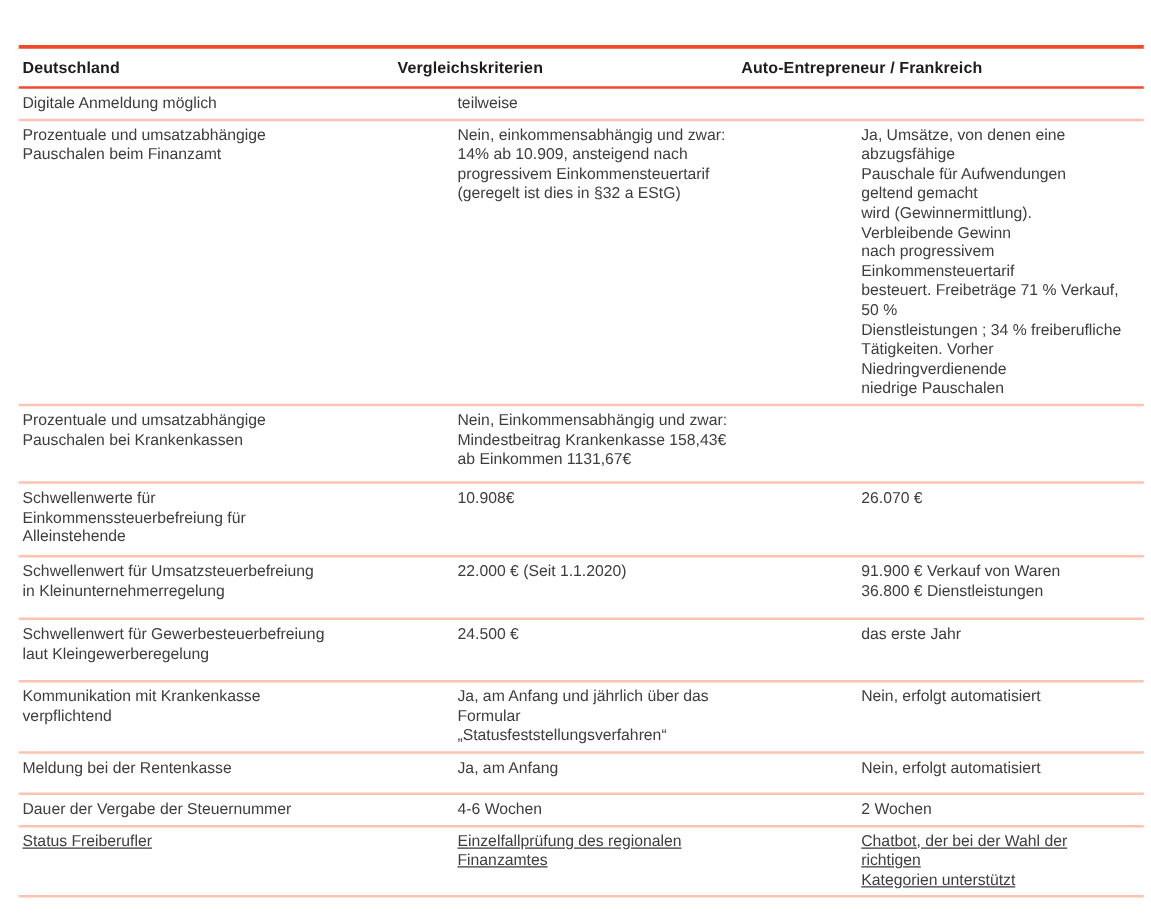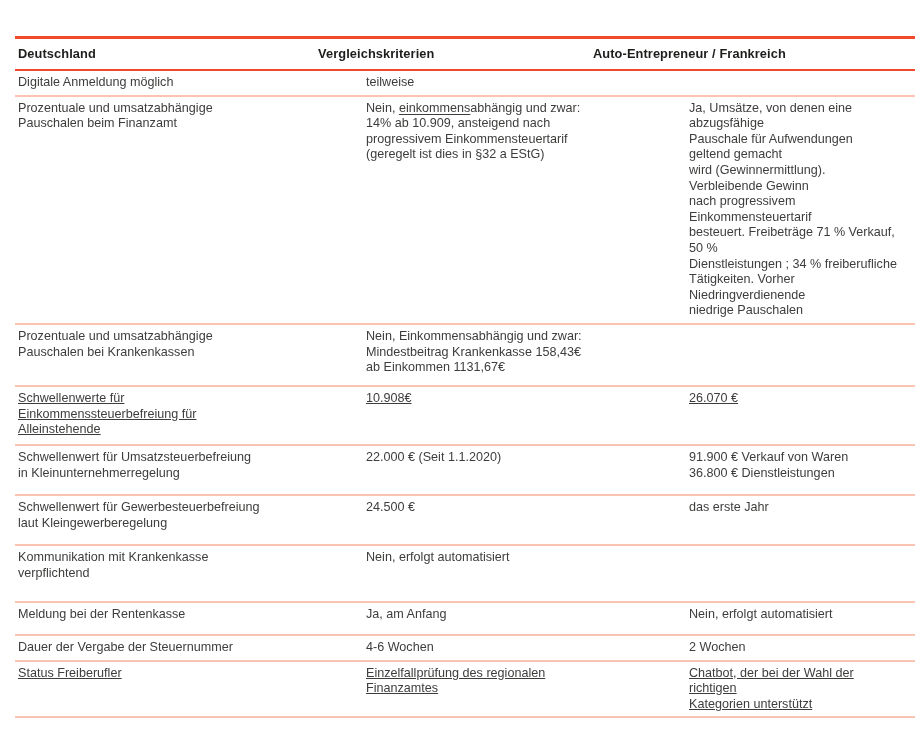--- a/index.html
+++ b/index.html
@@ -41,28 +41,27 @@
     padding:4px 0;
     gap:48px;
   }
   .cell{
     font-size:12.6px;
     line-height:15.6px;
     padding:0 18px 0 3px;
     white-space:pre-line;
   }
   .seg-underline{
-    text-decoration:underline;
     text-underline-offset:2px;
     margin-top:20px;
   }
   
   .body-row:nth-child(2){min-height:136px;}
   .body-row:nth-child(3){min-height:52px;}
-  .body-row:nth-child(4){min-height:49px;text-decoration:underline;}
+  .body-row:nth-child(4){min-height:49px;}
   .body-row:nth-child(5){min-height:40px;}
   .body-row:nth-child(6){min-height:40px;}
   .body-row:nth-child(7){min-height:47px;}
   .body-row:nth-child(8){min-height:23px;}
   .body-row:nth-child(9){min-height:15px;}
   .body-row:nth-child(10){min-height:33px;text-decoration:underline;}
 </style>
 </head>
 <body>
 
@@ -116,20 +115,23 @@
       </div>
       <div class="grid-row body-row">
         <div class="cell">Schwellenwert für Gewerbesteuerbefreiung
 laut Kleingewerberegelung</div>
         <div class="cell">24.500 €</div>
         <div class="cell">das erste Jahr</div>
       </div>
       <div class="grid-row body-row">
         <div class="cell">Kommunikation mit Krankenkasse
 verpflichtend</div>
+        <div class="cell">Ja, am Anfang und jährlich über das
+Formular
+„Statusfeststellungsverfahren“</div>
         <div class="cell">Nein, erfolgt automatisiert</div>
       </div>
       <div class="grid-row body-row">
         <div class="cell">Meldung bei der Rentenkasse</div>
         <div class="cell">Ja, am Anfang</div>
         <div class="cell">Nein, erfolgt automatisiert</div>
       </div>
       <div class="grid-row body-row">
         <div class="cell">Dauer der Vergabe der Steuernummer</div>
         <div class="cell">4-6 Wochen</div>

